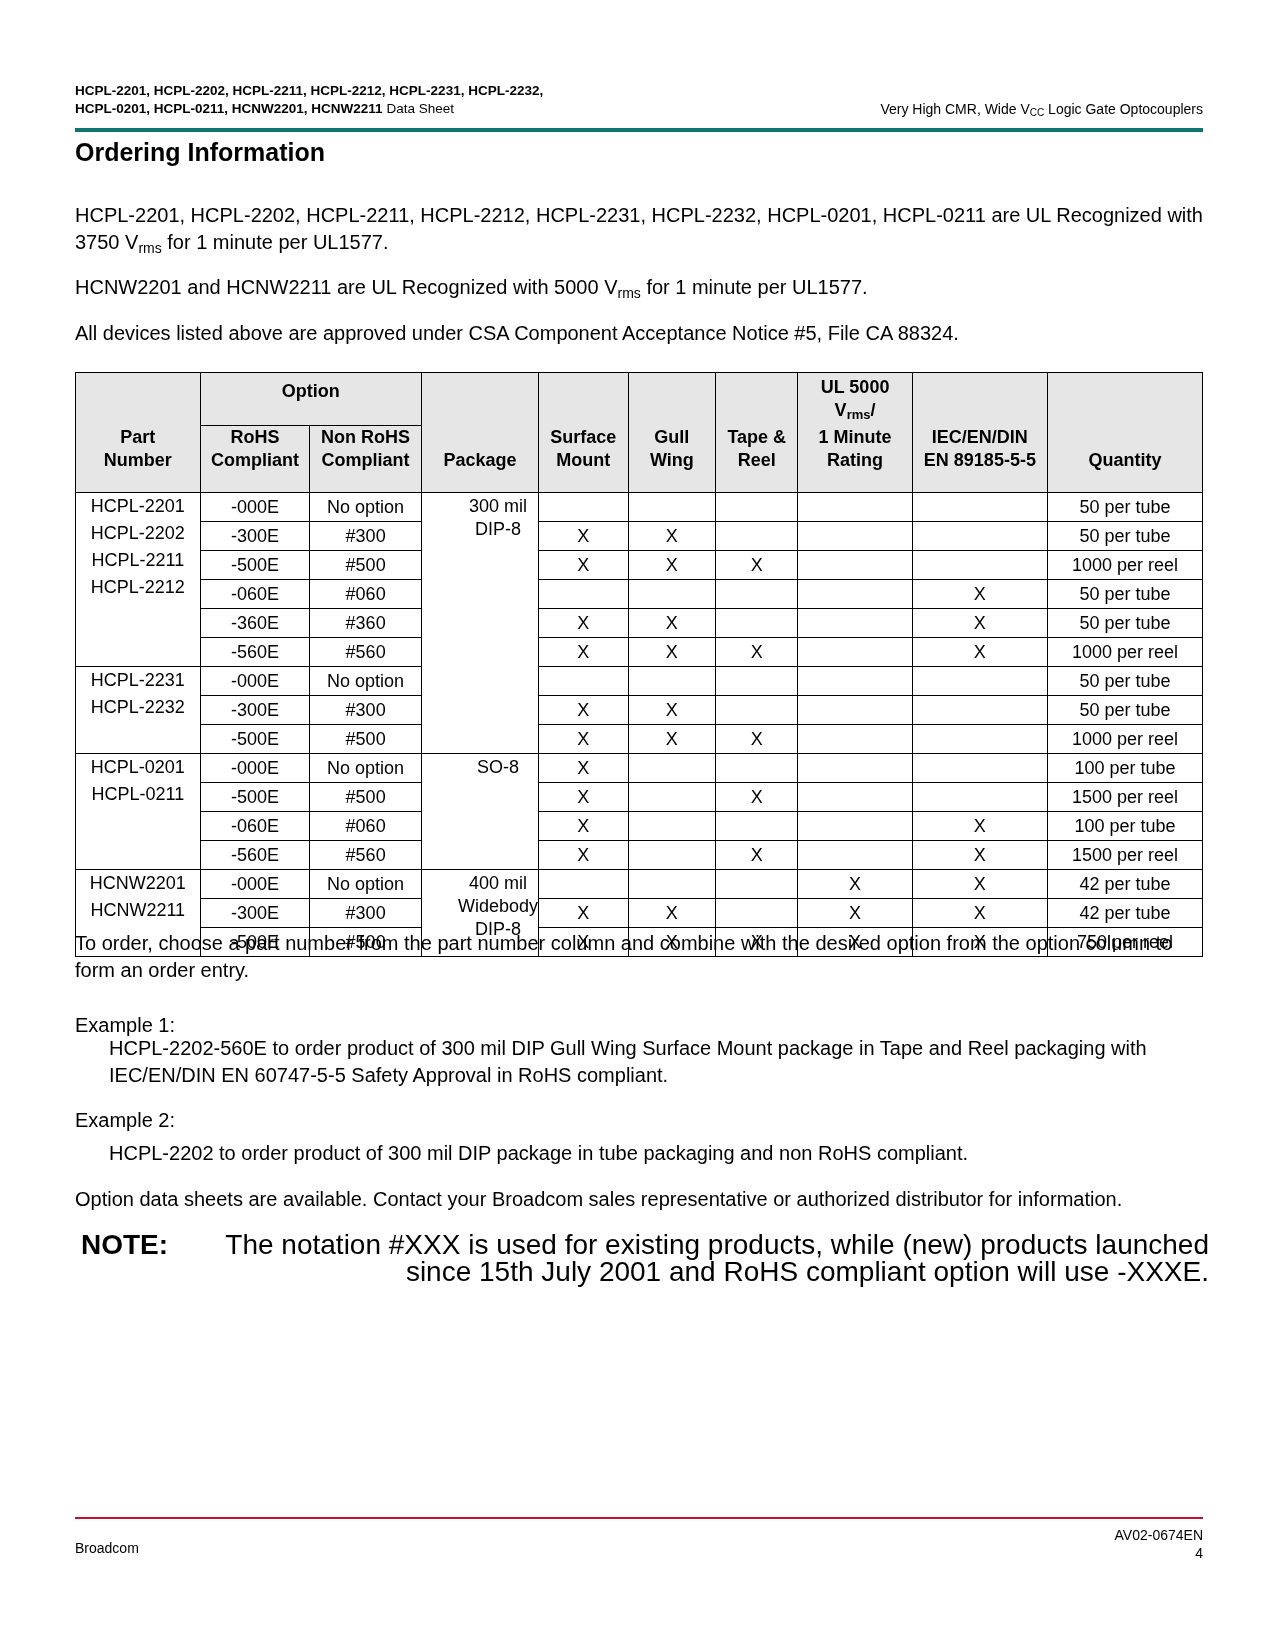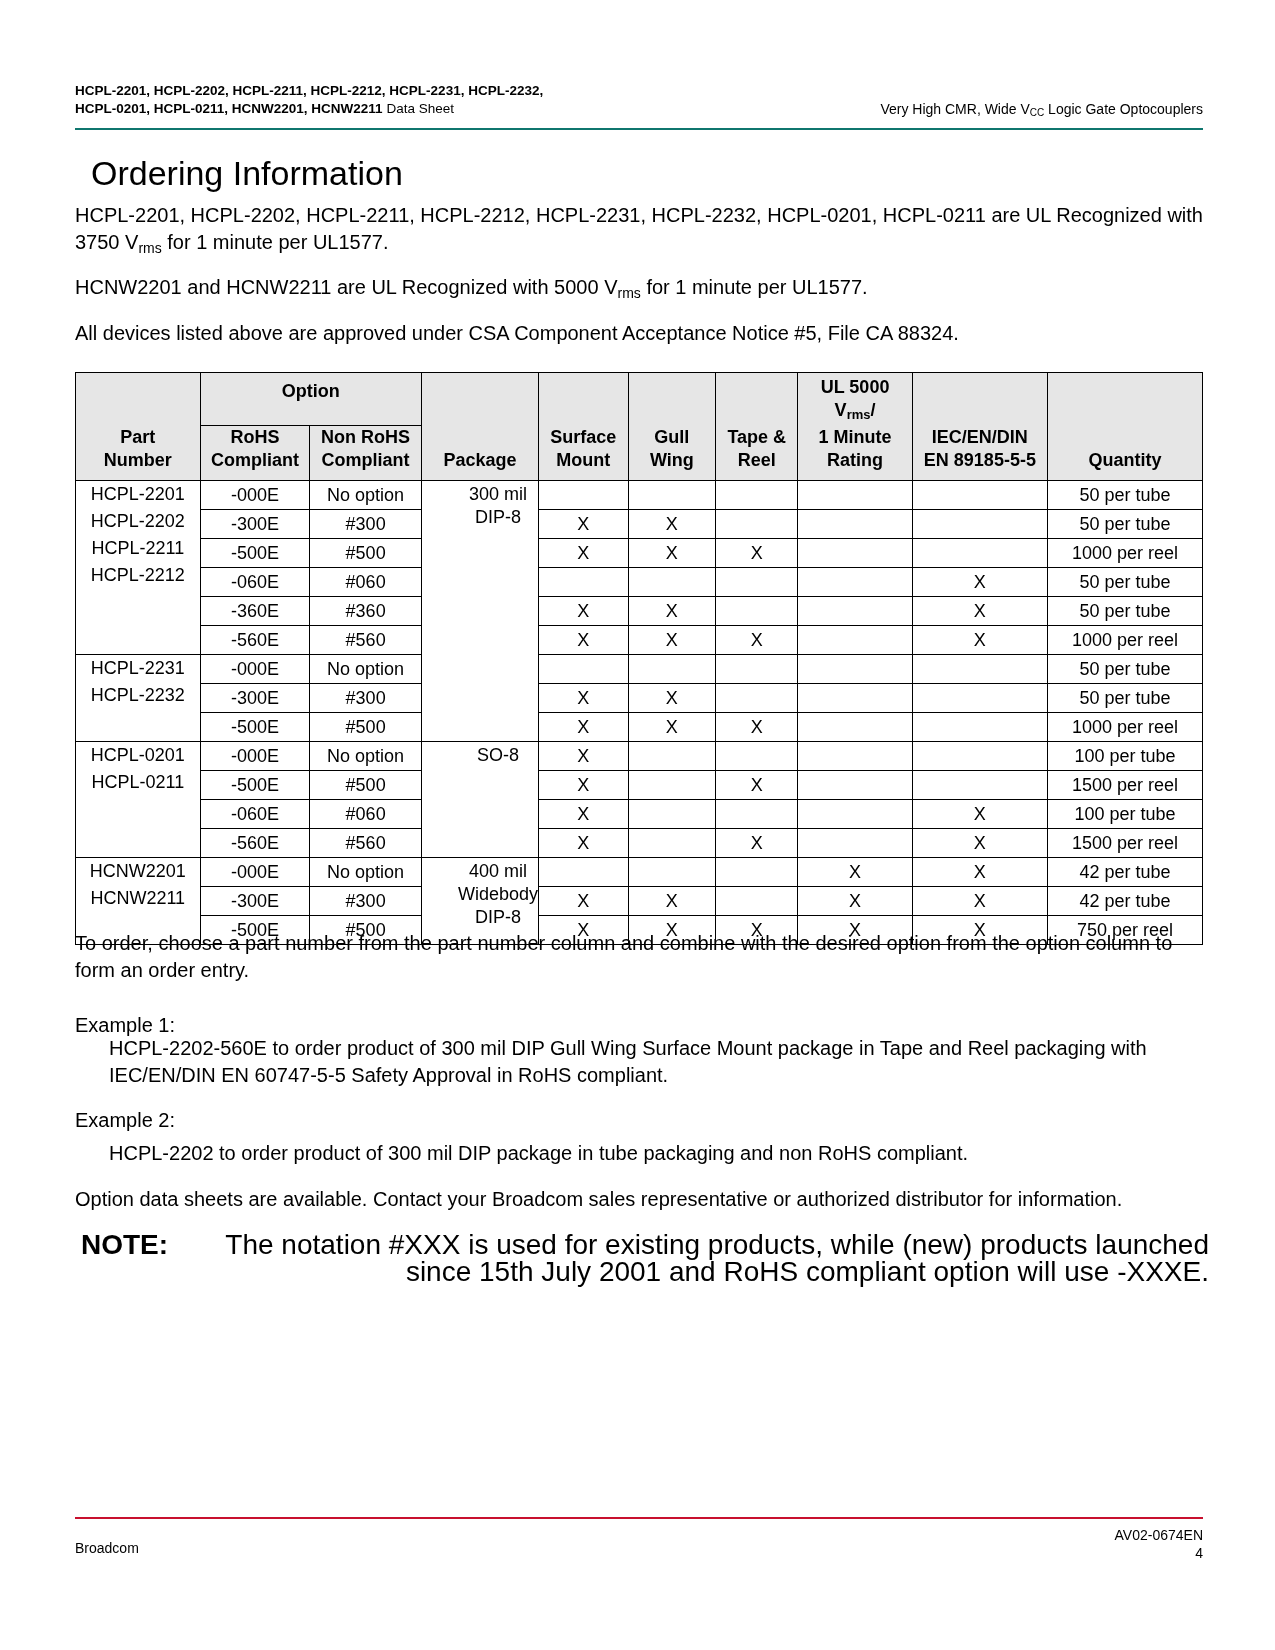--- a/index.html
+++ b/index.html
@@ -1,28 +1,28 @@
 <!DOCTYPE html>
 <html><head>
 <meta charset="utf-8">
 <style>
   html, body { margin:0; padding:0; background:#ffffff; }
   body { width:1275px; height:1650px; position:relative; font-family:"Liberation Sans", sans-serif; color:#000; overflow:hidden; }
   .page { position:absolute; left:75px; top:0; width:1128px; }
-  .hdr { position:absolute; top:82px; left:0; width:1128px; height:46px; border-bottom:2px solid #0f766e; }
+  .hdr { position:absolute; top:82px; left:0; width:1128px; height:46px; border-bottom:4px solid #0f766e; }
   .hdr-left { position:absolute; left:0; top:0; font-size:13.5px; line-height:18px; }
   .hdr-left b { font-weight:bold; }
   .hdr-right { position:absolute; right:0; top:18px; font-size:14px; line-height:18px; }
   .hdr-right sub { font-size:10px; vertical-align:-2px; }
-  h1 { position:absolute; top:138px; left:0; margin:16px; font-size:34px; font-weight:normal; }
+  h1 { position:absolute; top:138px; left:0; margin:0; font-size:25px; font-weight:bold; }
   .para { position:absolute; left:0; width:1128px; font-size:20px; line-height:27px; }
   .para sub { font-size:14px; vertical-align:-4px; }
   table.ord { position:absolute; top:372px; left:0; width:1128px; border-collapse:collapse; font-size:18px; }
   table.ord th, table.ord td { border:1px solid #000; text-align:center; padding:0; }
-  table.ord th { background:#e6e6e6; font-weight:bold; line-height:23px; vertical-align:bottom; padding-bottom:8px; }
+  table.ord th { background:#e6e6e6; font-weight:bold; line-height:23px; vertical-align:bottom; padding-bottom:20px; }
   table.ord th.opt { vertical-align:middle; height:36px; padding-bottom:16px; }
   table.ord td { height:28px; line-height:28px; }
   table.ord td.part { vertical-align:top; line-height:27px; padding-top:0; }
   table.ord td.pkg { vertical-align:top; line-height:23px; padding-top:2px;padding-left:36px; }
   table.ord sub { font-size:13px; vertical-align:-3px; }
   .indent { left:34px !important; width:1094px !important; }
   .note { position:absolute; left:6px; width:1128px; font-size:28px; line-height:27px;text-align:right; }
   .note .lbl { position:absolute; left:0; top:0; font-weight:bold; }
   .note .txt { margin-left:87px; }
   .ftr-line { position:absolute; top:1517px; left:0; width:1128px; height:2px; background:#c8102e; }

